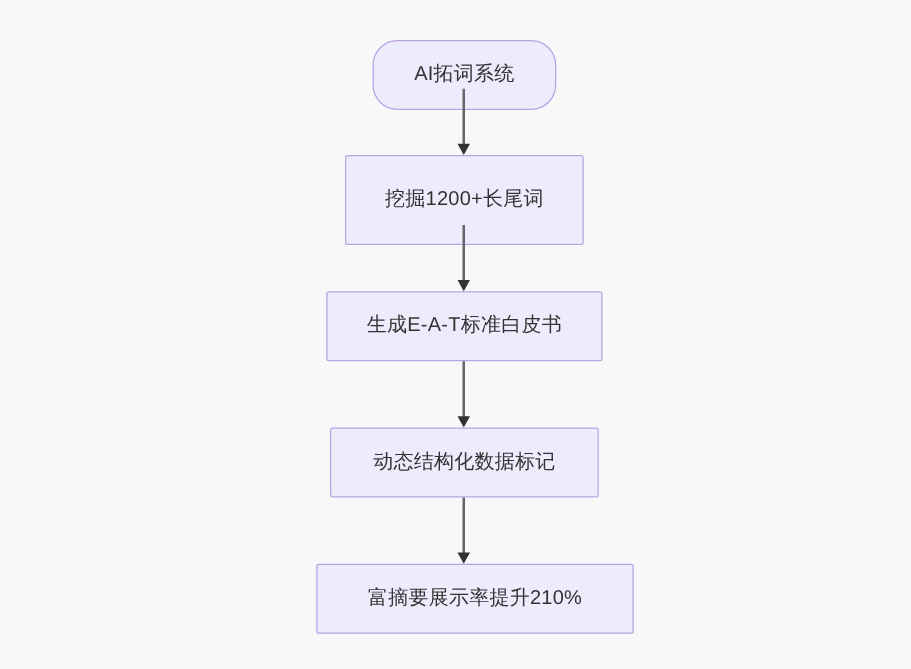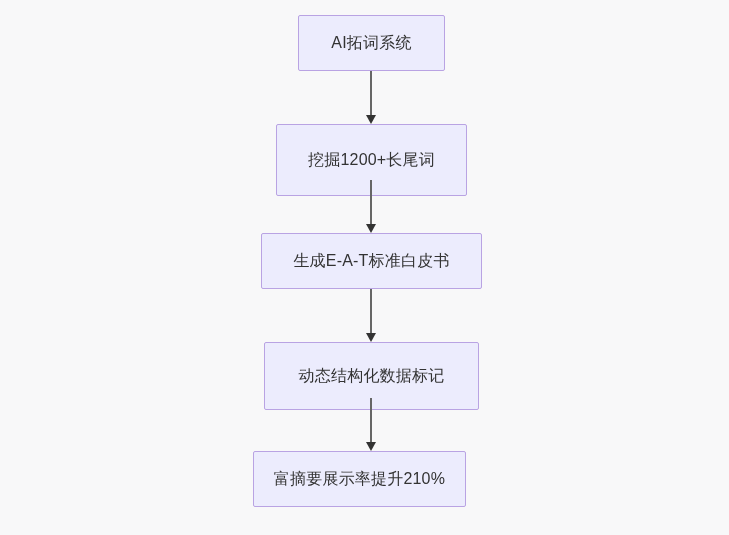--- a/index.html
+++ b/index.html
@@ -48,21 +48,21 @@
   .flow-edge svg {
     display: block;
     overflow: visible;
   }
 </style>
 </head>
 <body>
 
 <div id="flow-canvas" style="background: rgb(248, 248, 249);">
 
-  <div class="flow-node" id="node-1" style="left: 298px; top: 15px; width: 147px; height: 56px; background: rgb(236, 236, 253); border-color: rgb(185, 163, 227); color: rgb(51, 51, 51);">
+  <div class="flow-node" id="node-1" style="left: 298px; top: 32px; width: 147px; height: 56px; background: rgb(236, 236, 253); border-color: rgb(185, 163, 227); color: rgb(51, 51, 51); border-radius: 20px;">
     <span class="node-label">AI拓词系统</span>
   </div>
 
   <div class="flow-edge" id="edge-1" style="left: 359px; top: 71px; height: 53px;">
     <svg width="24" height="53" viewBox="0 0 24 53" xmlns="http://www.w3.org/2000/svg">
       <line x1="12" y1="0" x2="12" y2="45" stroke="#666666" stroke-width="2"></line>
       <polygon points="12,53 7,44 17,44" fill="#333333"></polygon>
     </svg>
   </div>
 
@@ -81,28 +81,28 @@
     <span class="node-label">生成E-A-T标准白皮书</span>
   </div>
 
   <div class="flow-edge" id="edge-3" style="left: 359px; top: 289px; height: 53px;">
     <svg width="24" height="53" viewBox="0 0 24 53" xmlns="http://www.w3.org/2000/svg">
       <line x1="12" y1="0" x2="12" y2="45" stroke="#666666" stroke-width="2"></line>
       <polygon points="12,53 7,44 17,44" fill="#333333"></polygon>
     </svg>
   </div>
 
-  <div class="flow-node" id="node-4" style="left: 264px; top: 342px; width: 215px; height: 68px; background: rgb(236, 236, 253); border-color: rgb(185, 163, 227); color: rgb(51, 51, 51);">
+  <div class="flow-node" id="node-4" style="left: 264px; top: 342px; width: 215px; height: 56px; background: rgb(236, 236, 253); border-color: rgb(185, 163, 227); color: rgb(51, 51, 51);">
     <span class="node-label">动态结构化数据标记</span>
   </div>
 
   <div class="flow-edge" id="edge-4" style="left: 359px; top: 398px; height: 53px;">
     <svg width="24" height="53" viewBox="0 0 24 53" xmlns="http://www.w3.org/2000/svg">
       <line x1="12" y1="0" x2="12" y2="45" stroke="#666666" stroke-width="2"></line>
       <polygon points="12,53 7,44 17,44" fill="#333333"></polygon>
     </svg>
   </div>
 
-  <div class="flow-node" id="node-5" style="left: 253px; top: 451px; width: 213px; height: 56px; background: rgb(236, 236, 253); border-color: rgb(185, 163, 227); color: rgb(51, 51, 51);">
+  <div class="flow-node" id="node-5" style="left: 253px; top: 451px; width: 254px; height: 56px; background: rgb(236, 236, 253); border-color: rgb(185, 163, 227); color: rgb(51, 51, 51);">
     <span class="node-label">富摘要展示率提升210%</span>
   </div>
 
 </div>
 
 </body></html>

